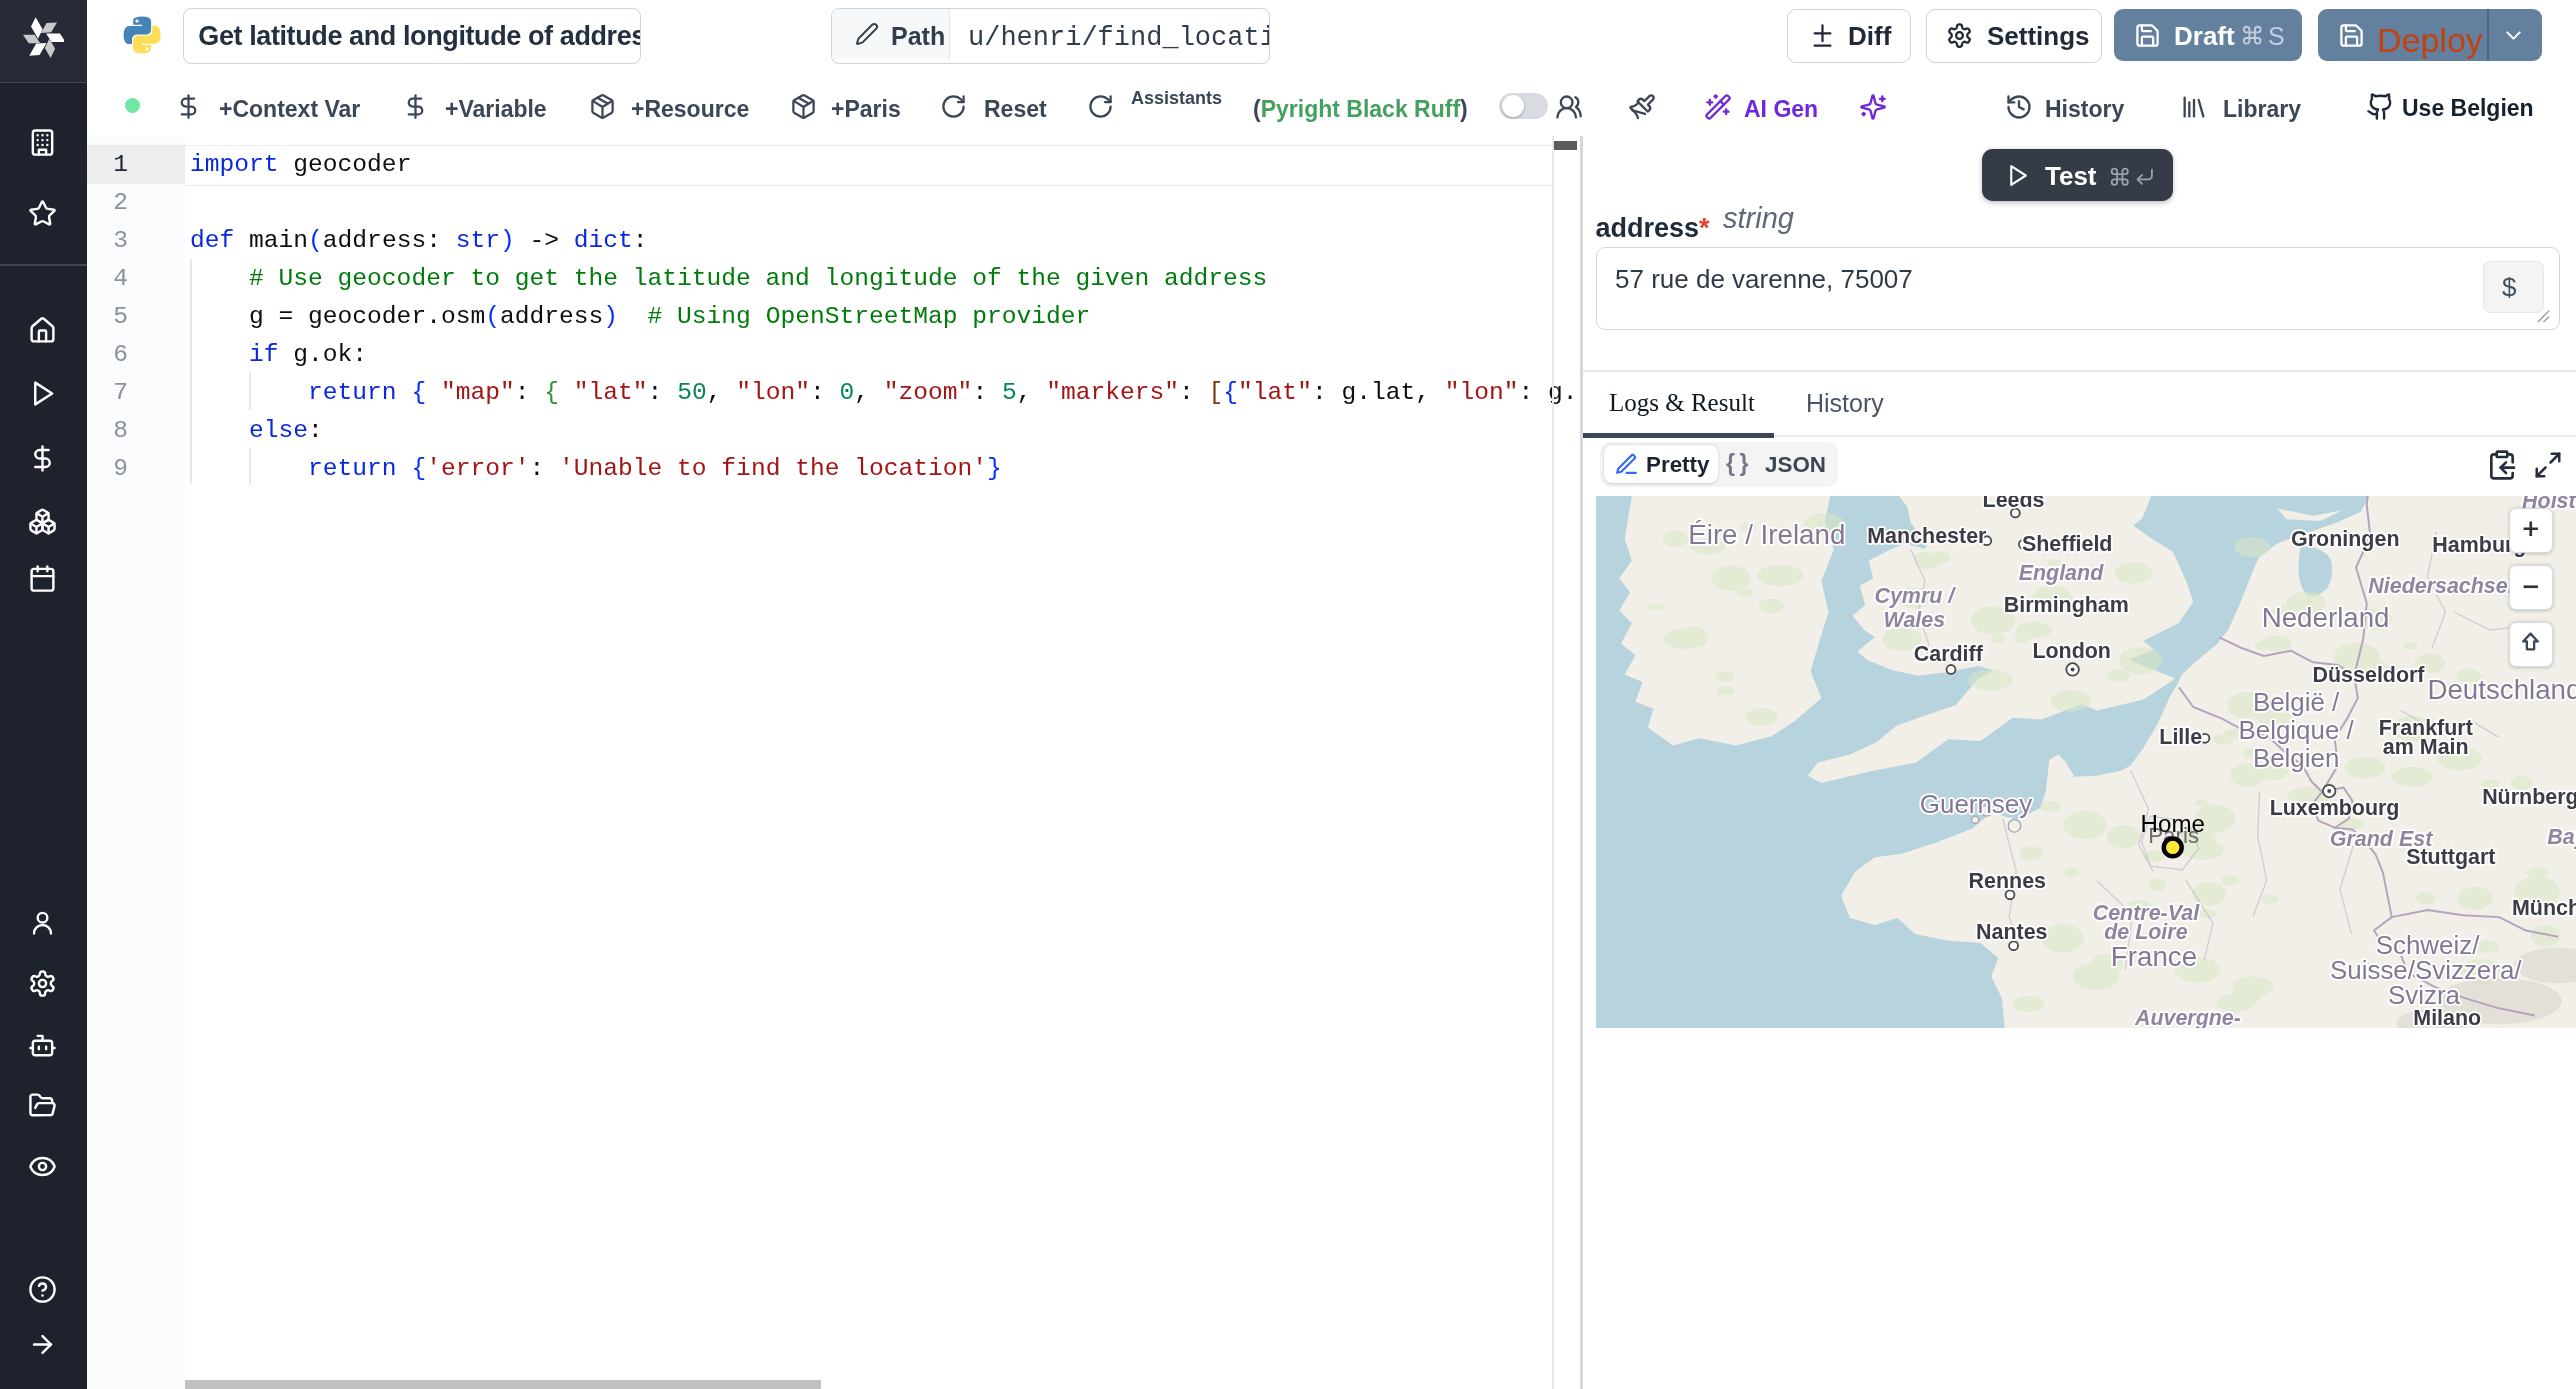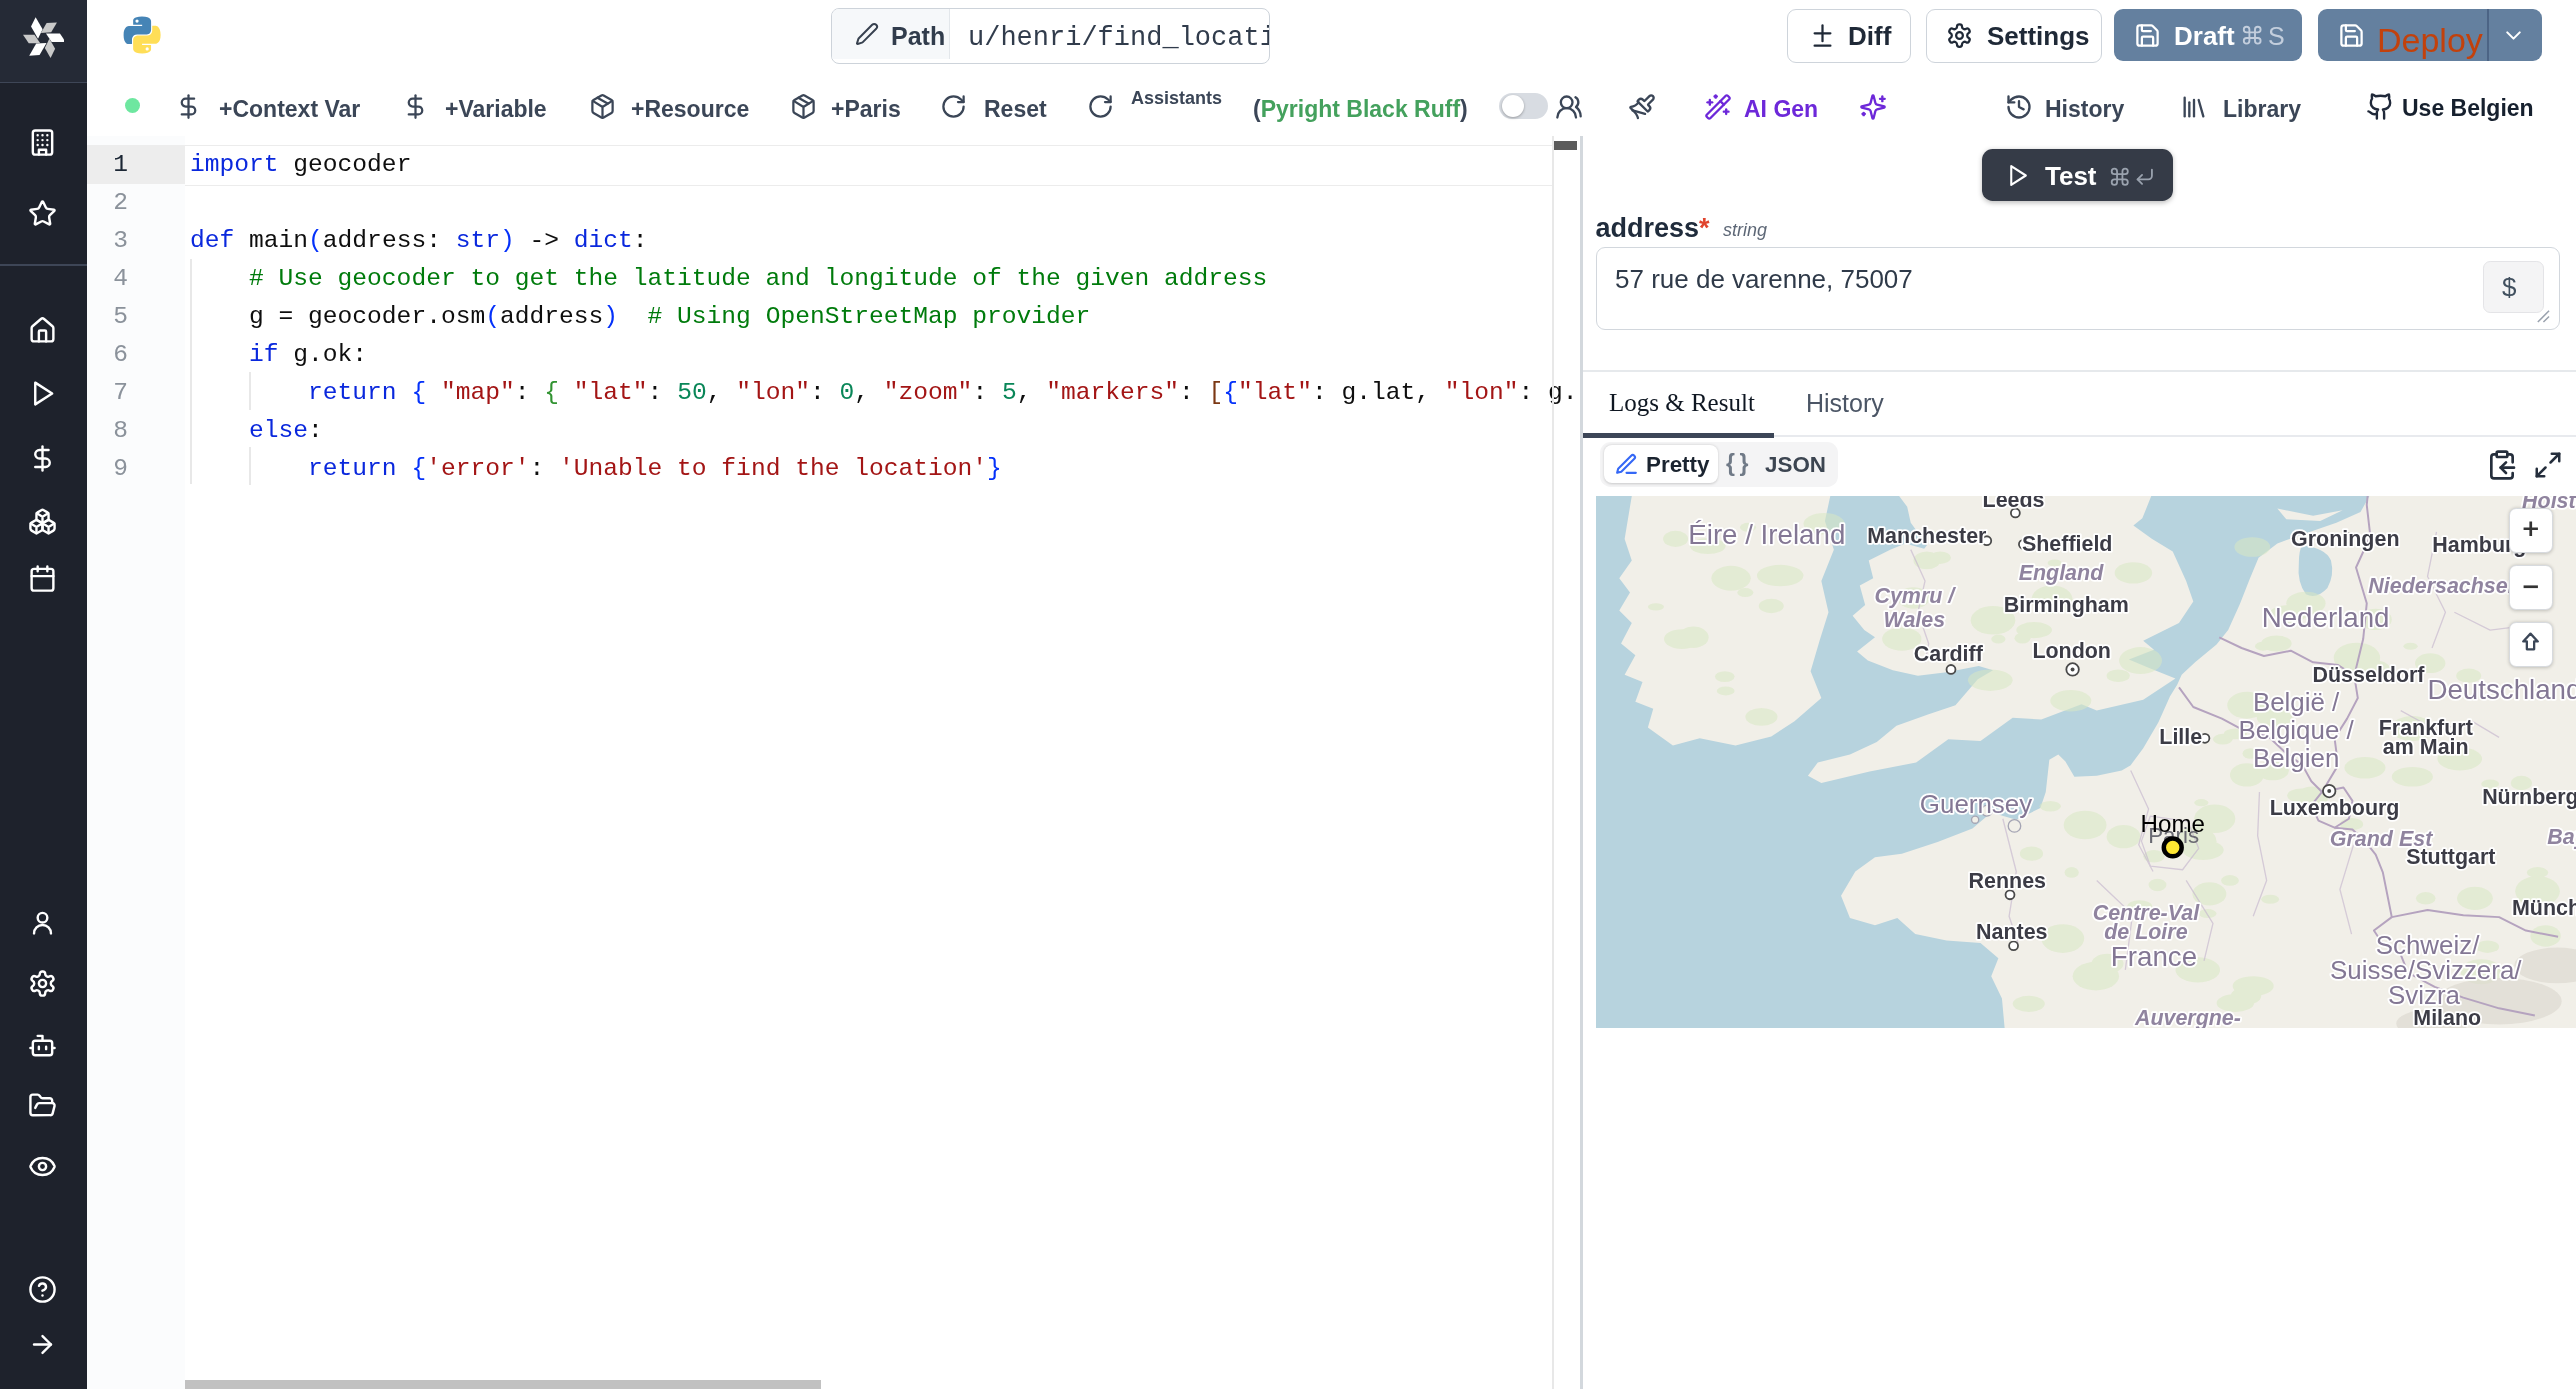--- a/index.html
+++ b/index.html
@@ -110,20 +110,23 @@
     <path d="M5 12h14"></path>
         <path d="m12 5 7 7-7 7"></path>
   </svg>
 </div>
 
 <svg class="abs" style="left:123px;top:16px;" width="38" height="38" viewBox="0 0 110 110">
   <path fill="#4584b6" d="M54.9 1.5c-27.2 0-25.5 11.8-25.5 11.8l.03 12.2h26v3.7H19.1S1.7 27.2 1.7 54.8c0 27.6 15.2 26.6 15.2 26.6h9.1V68.7s-.5-15.2 15-15.2h25.8s14.5.2 14.5-14V16S83.5 1.5 54.9 1.5zM40.6 9.8a4.7 4.7 0 1 1 0 9.4 4.7 4.7 0 0 1 0-9.4z"></path>
   <path fill="#ffde57" d="M55.7 108.3c27.2 0 25.5-11.8 25.5-11.8l-.03-12.2h-26v-3.7h36.3s17.4 2 17.4-25.6c0-27.6-15.2-26.6-15.2-26.6h-9.1v12.7s.5 15.2-15 15.2H43.8s-14.5-.2-14.5 14v23.5s-2.2 14.5 26.4 14.5zM70 100a4.7 4.7 0 1 1 0-9.4 4.7 4.7 0 0 1 0 9.4z"></path>
 </svg>
 
+<div class="abs" style="left:183px;top:8px;width:456px;height:54px;border:1.8px solid #cdd3da;border-radius:8px;background:#fff;overflow:hidden;">
+  <div class="abs" style="left:14.3px;top:11.6px;font-size:27px;font-weight:700;color:#24303f;white-space:nowrap;letter-spacing:-0.4px;">Get latitude and longitude of addres</div>
+</div>
 
 <div class="abs" style="left:831px;top:8px;width:437px;height:54px;border:1.8px solid #cdd3da;border-radius:8px;background:#fff;overflow:hidden;">
   <div class="abs" style="left:0;top:0;width:117px;height:50px;background:#f6f8fa;border-right:1.8px solid #e3e7eb;"></div>
   <svg class="abs ic" style="left:23px;top:13.4px;" width="24" height="24" viewBox="0 0 24 24" stroke="#37414f">
     <path d="M21.174 6.812a1 1 0 0 0-3.986-3.987L3.842 16.174a2 2 0 0 0-.5.83l-1.321 4.352a.5.5 0 0 0 .623.622l4.353-1.32a2 2 0 0 0 .83-.497z"></path>
   </svg>
   <div class="abs" style="left:59px;top:12.5px;font-size:25px;font-weight:700;color:#313c4c;">Path</div>
   <div class="abs" style="left:136px;top:14.3px;font-size:27px;font-family:'Liberation Mono',monospace;color:#313c4c;white-space:nowrap;">u/henri/find_location</div>
 </div>
 
@@ -299,21 +302,21 @@
   <div class="abs" style="left:462px;top:25px;font-size:26px;font-weight:700;color:#fff;">Test</div>
   <svg class="abs ic" style="left:526px;top:29.5px;" width="21.5" height="21.5" viewBox="0 0 24 24" stroke="#9aa2ae" stroke-width="2.2">
     <path d="M15 6v12a3 3 0 1 0 3-3H6a3 3 0 1 0 3 3V6a3 3 0 1 0-3 3h12a3 3 0 1 0-3-3"></path>
   </svg>
   <svg class="abs ic" style="left:551px;top:29.5px;" width="21.5" height="21.5" viewBox="0 0 24 24" stroke="#9aa2ae" stroke-width="2.2">
     <path d="M20 4v7a4 4 0 0 1-4 4H4"></path>
         <path d="m9 10-5 5 5 5"></path>
   </svg>
 
   <div class="abs" style="left:12.5px;top:77px;font-size:27px;font-weight:700;color:#202c3c;">address<span style="color:#e0442e;">*</span></div>
-      <div class="abs" style="left:140px;top:84px;font-size:18px;font-style:italic;color:#5d6776;">string</div>
+      <div class="abs" style="left:140px;top:66px;font-size:29px;font-style:italic;color:#5d6776;">string</div>
 
   <div class="abs" style="left:12.5px;top:111px;width:962px;height:81px;background:#fff;border:1.8px solid #d2d7dd;border-radius:9px;"></div>
   <div class="abs" style="left:32px;top:128px;font-size:26px;color:#2f3a49;">57 rue de varenne, 75007</div>
   <div class="abs" style="left:900px;top:125px;width:59px;height:50px;background:#f4f4f5;border:1.8px solid #e4e4e7;border-radius:7.2px;"></div>
   <div class="abs" style="left:919px;top:136px;font-size:26px;color:#41505f;">$</div>
   <svg class="abs" style="left:952px;top:172px;" width="15" height="15" viewBox="0 0 16 16">
     <path d="M15 3 3 15M15 9 9 15" stroke="#9aa2ae" stroke-width="1.6" fill="none"></path>
   </svg>
 
   <div class="abs" style="left:0;top:234px;width:993px;height:1.8px;background:#e6e9ec;"></div>

